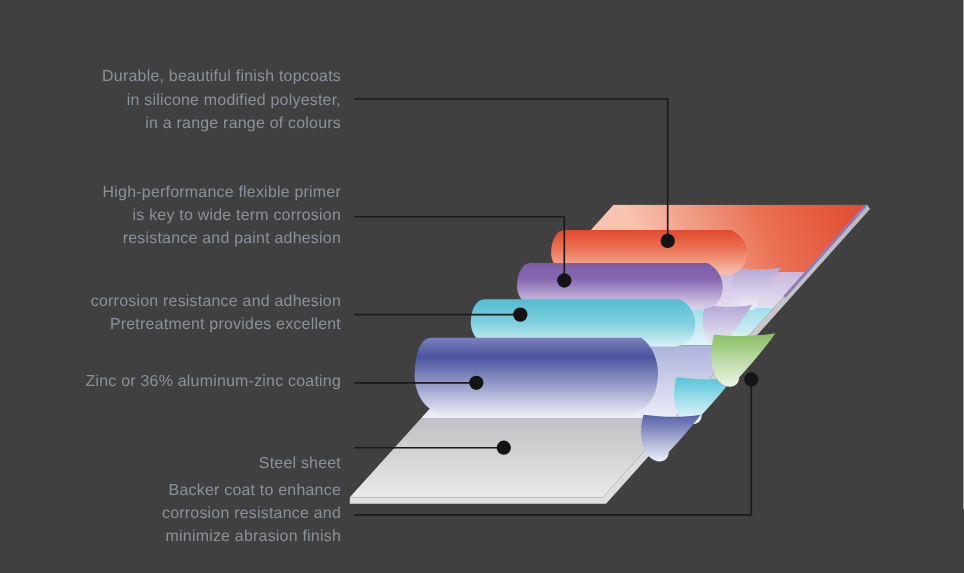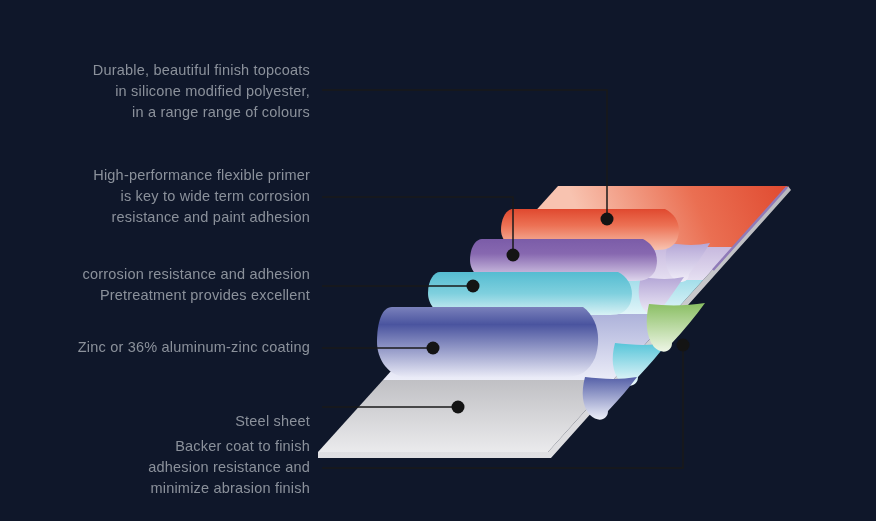--- a/index.html
+++ b/index.html
@@ -1,19 +1,19 @@
 <!DOCTYPE html>
 <html><head>
 <meta charset="utf-8">
 <style>
   html,body{margin:0;padding:0;background:#ffffff;}
   #stage{
     position:relative;
     width:876px;height:521px;
-    background:#0f172a;
+    background:#404040;
     overflow:hidden;
     font-family:"Liberation Sans","DejaVu Sans",sans-serif;
   }
   #art{position:absolute;left:0;top:0;}
   .label{
     position:absolute;
     left:0;width:310px;
     text-align:right;
     font-size:14.5px;
     line-height:21px;
@@ -162,18 +162,18 @@
 
   <div class="label" style="top:337px">
     <div>Zinc or 36% aluminum-zinc coating</div>
   </div>
 
   <div class="label" style="top:411px">
     <div>Steel sheet</div>
   </div>
 
   <div class="label" style="top:436px">
-    <div>Backer coat to finish</div>
-    <div>adhesion resistance and</div>
+    <div>Backer coat to enhance</div>
+    <div>corrosion resistance and</div>
     <div>minimize abrasion finish</div>
   </div>
 
 </div>
 
 </body></html>

